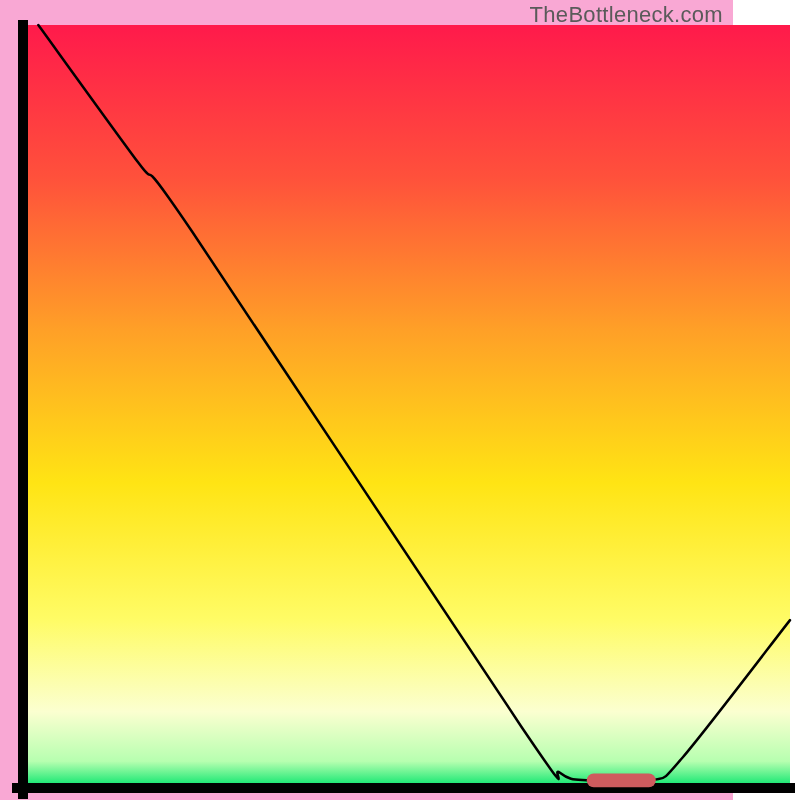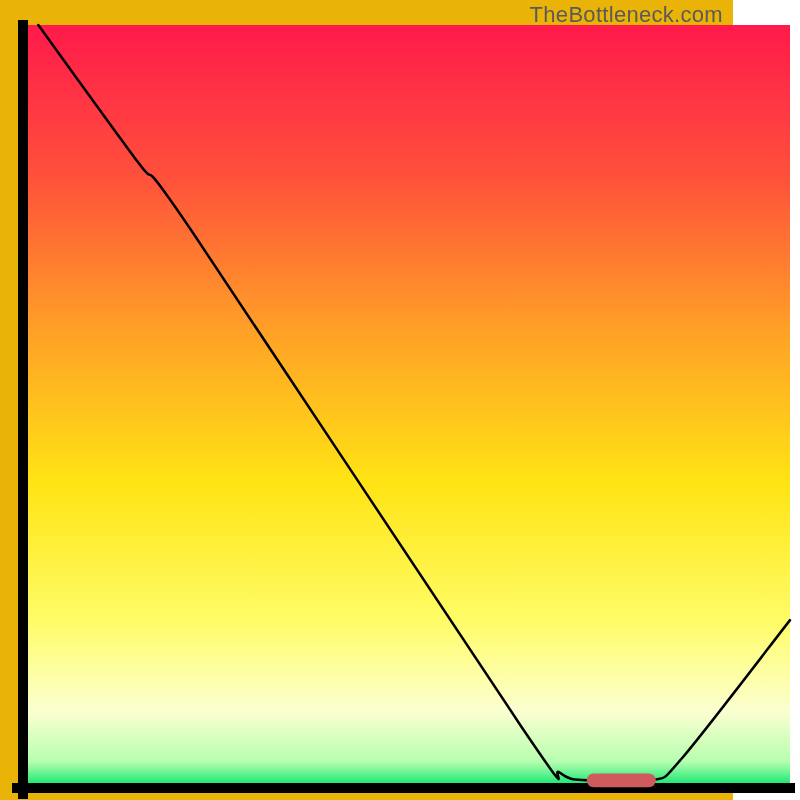--- a/index.html
+++ b/index.html
@@ -10,21 +10,21 @@
     background: #ffffff;
     overflow: hidden;
     font-family: Arial, Helvetica, sans-serif;
   }
   .outer {
     position: absolute;
     top: 0;
     left: 0;
     width: 733px;
     height: 800px;
-    background: #eab308;
+    background: #f9a8d4;
   }
   .watermark {
     position: absolute;
     top: 2px;
     right: 10px;
     color: #5a5a5a;
     font-size: 22px;
     font-weight: 400;
     letter-spacing: 0.3px;
   }

